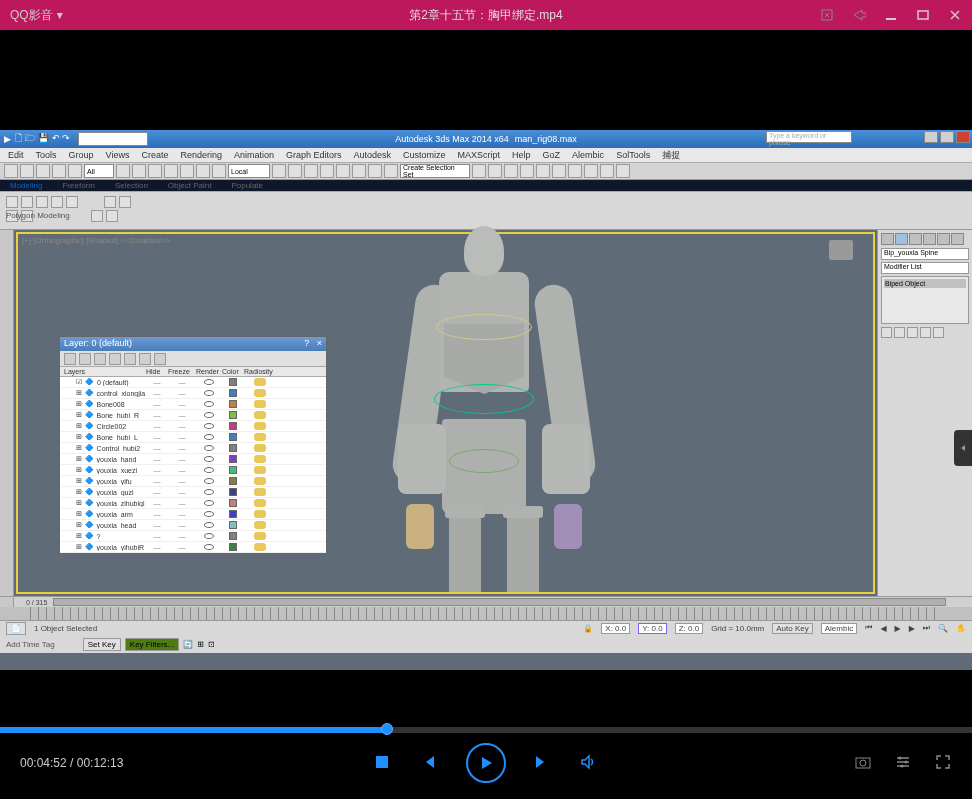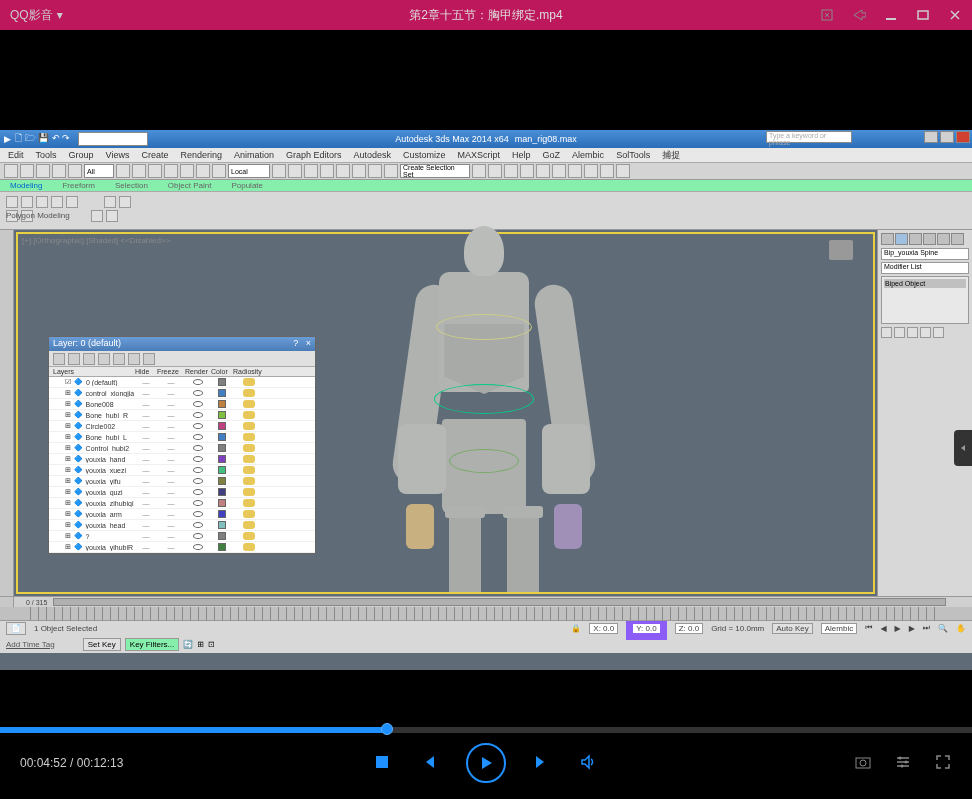--- a/index.html
+++ b/index.html
@@ -14,21 +14,21 @@
 
 .video-area { position: relative; width: 100%; height: 695px; background: #000; }
 .video-content { position: absolute; top: 100px; left: 0; right: 0; height: 540px; background: #5f6c78; }
 
 
 .max-window { position: absolute; top: 0; left: 0; right: 0; bottom: 0; }
 .max-titlebar { height: 18px; background: linear-gradient(#4a8fd8, #2b6db8); display: flex; align-items: center; font-size: 9px; color: #fff; padding: 0 4px; }
 .max-menubar { height: 14px; background: #e8e8e8; display: flex; gap: 12px; padding: 0 8px; font-size: 9px; color: #333; align-items: center; }
 .max-toolbar { height: 18px; background: #d4d4d4; border-top: 1px solid #aaa; border-bottom: 1px solid #999; display: flex; align-items: center; gap: 2px; padding: 0 4px; }
 .tbtn { width: 14px; height: 14px; background: #e0e0e0; border: 1px solid #999; }
-.max-ribbon { height: 12px; background: #86efac; display: flex; gap: 20px; padding: 0 10px; font-size: 8px; color: #666; align-items: center; border-bottom: 1px solid #aaa; }
+.max-ribbon { height: 12px; background: #0f172a; display: flex; gap: 20px; padding: 0 10px; font-size: 8px; color: #666; align-items: center; border-bottom: 1px solid #aaa; }
 .max-ribbon .active { color: #0066cc; }
 .poly-bar { height: 38px; background: #d8d8d8; border-bottom: 1px solid #999; padding: 4px 6px; font-size: 8px; color: #555; position: relative; }
 .poly-tools { display: flex; gap: 3px; margin-bottom: 2px; }
 .poly-tools .tbtn { width: 12px; height: 12px; }
 
 .viewport-area { position: relative; height: 366px; background: #5f6c78; display: flex; }
 .viewport { flex: 1; border: 2px solid #e8d040; background: #5f6c78; margin: 2px; position: relative; }
 .vp-label { position: absolute; top: 2px; left: 4px; font-size: 8px; color: #888; }
 .vp-cube { position: absolute; top: 6px; right: 20px; width: 24px; height: 20px; background: #999; border-radius: 2px; }
 
@@ -49,21 +49,21 @@
 .char-leg-l::after, .char-leg-r::after { content:""; position:absolute; top:-6px; left:-4px; right:-4px; height:12px; background:#b0b2af; border-radius:3px; }
 .rig-circle { position: absolute; border: 1px solid #6a7; border-radius: 50%; }
 
 .side-panel { width: 95px; background: #d8d8d8; border-left: 1px solid #999; padding: 3px; font-size: 8px; }
 .side-tabs { display: flex; gap: 1px; margin-bottom: 3px; }
 .side-tabs div { width: 13px; height: 12px; background: #c0c0c0; border: 1px solid #888; }
 .side-input { width: 100%; height: 12px; background: #fff; border: 1px solid #999; margin-bottom: 2px; font-size: 7px; padding: 0 2px; }
 .mod-stack { background: #e8e8e8; border: 1px solid #999; height: 48px; padding: 2px; font-size: 7px; }
 
 
-.layer-panel { position: absolute; left: 30px; top: 102px; width: 268px; background: #f0abfc; border: 1px solid #666; z-index: 10; }
+.layer-panel { position: absolute; left: 41px; top: 102px; width: 268px; background: #f0abfc; border: 1px solid #666; z-index: 10; }
 .layer-title { height: 14px; background: linear-gradient(#6a9cd8, #4a7cb8); color: #fff; font-size: 9px; padding: 1px 4px; display: flex; justify-content: space-between; }
 .layer-tools { height: 16px; background: #e0e0e0; display: flex; gap: 3px; padding: 2px 4px; border-bottom: 1px solid #aaa; }
 .layer-tools div { width: 12px; height: 12px; background: #d0d0d0; border: 1px solid #999; }
 .layer-header { display: grid; grid-template-columns: 82px 22px 28px 26px 22px 32px; font-size: 7px; background: #e8e8e8; border-bottom: 1px solid #aaa; padding: 1px 4px; color: #333; }
 .layer-list { background: #fff; max-height: 198px; overflow: hidden; }
 .layer-row { display: grid; grid-template-columns: 82px 22px 28px 26px 22px 32px; font-size: 7px; padding: 1px 4px; align-items: center; color: #333; border-bottom: 1px solid #f0f0f0; }
 .layer-row .nm { padding-left: 12px; display: flex; gap: 3px; align-items: center; white-space: nowrap; overflow: hidden; }
 .dash { color: #888; text-align: center; }
 .eye { width: 10px; height: 6px; border: 1px solid #666; border-radius: 50%; margin: 0 auto; }
 .colbox { width: 8px; height: 8px; border: 1px solid #666; margin: 0 auto; }
@@ -606,38 +606,38 @@
           <div class="left-rail2"></div>
           <span style="margin-left:6px;">0 / 315</span>
           <div style="flex:1;height:8px;background:#b0b0b0;margin:0 6px;border:1px solid #888;"></div>
         </div>
         <div class="time-ruler"></div>
         <div class="time-status">
           <span style="background:#e0e0e0;padding:1px 4px;border:1px solid #999;">📄</span>
           <span>1 Object Selected</span>
           <span style="margin-left:auto;">🔒</span>
           <span style="background:#fff;border:1px solid #999;padding:0 3px;">X: 0.0</span>
-          <span style="background:#fff;border:7px solid #8b5cf6;padding:0 3px;">Y: 0.0</span>
+          <span style="background:#fff;border:1px solid #8b5cf6;padding:0 3px;">Y: 0.0</span>
           <span style="background:#fff;border:1px solid #999;padding:0 3px;">Z: 0.0</span>
           <span>Grid = 10.0mm</span>
           <span style="background:#e0e0e0;border:1px solid #999;padding:0 3px;">Auto Key</span>
           <span style="background:#fff;border:1px solid #999;padding:0 3px;">Alembic</span>
           <span>⏮</span>
           <span>◀</span>
           <span>▶</span>
           <span>▶</span>
           <span>⏭</span>
           <span>🔍</span>
           <span>✋</span>
         </div>
         <div class="time-controls">
-          <span style="color:#555;text-decoration:underline;">Add Time Tag</span>
+          <span style="color:#555;">Add Time Tag</span>
           <span style="width:20px;"></span>
           <span style="background:#e0e0e0;border:1px solid #999;padding:1px 4px;">Set Key</span>
-          <span style="background:#86efac;border:1px solid #999;padding:1px 4px;">Key Filters...</span>
+          <span style="background:#4d7c0f;border:1px solid #999;padding:1px 4px;">Key Filters...</span>
           <span>🔄</span>
           <span>⊞</span>
           <span>⊡</span>
         </div>
       </div>
 
     </div>
   </div>
 
   <div class="side-tab">

